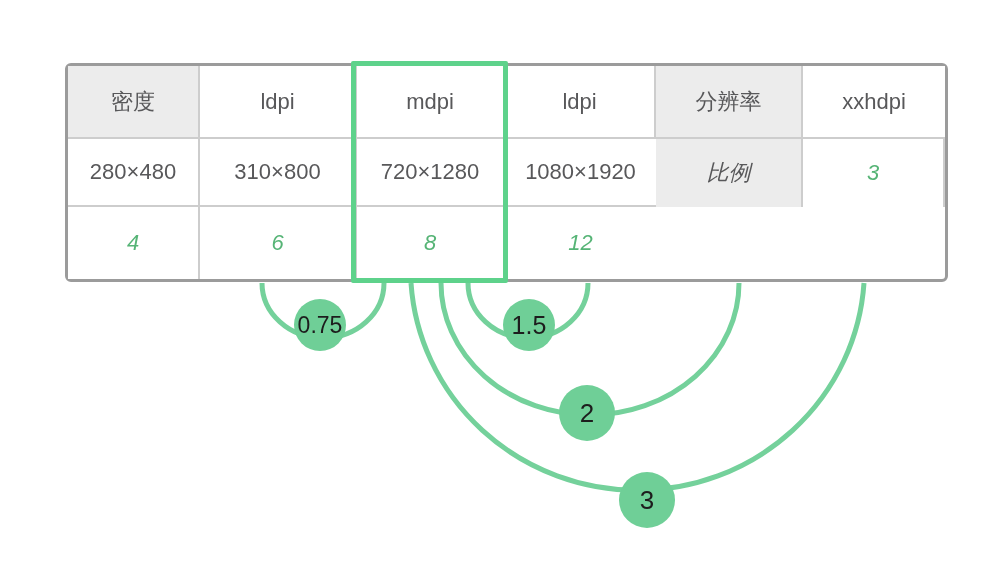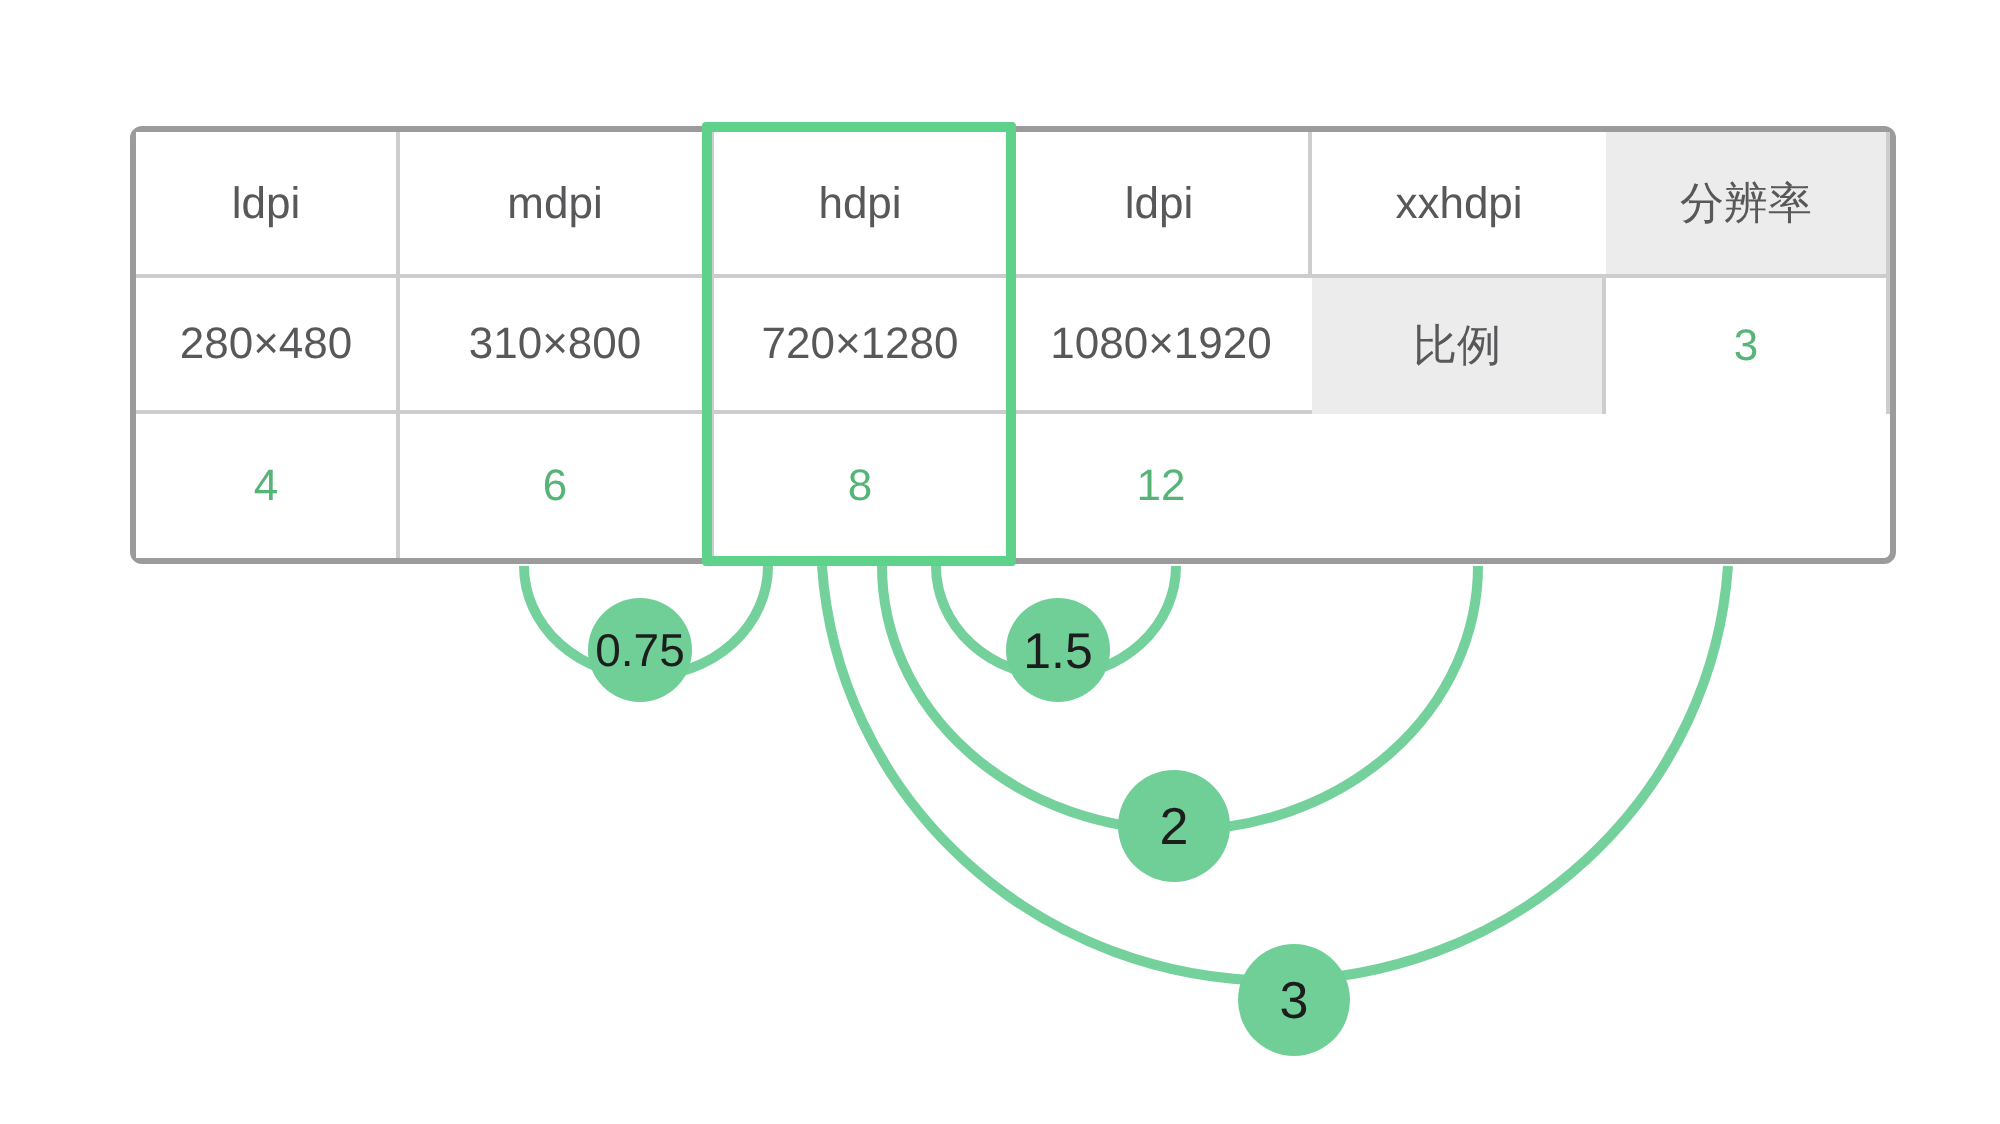--- a/index.html
+++ b/index.html
@@ -37,21 +37,21 @@
     justify-content: center;
     border-right: 2px solid #cdcdcd;
     border-bottom: 2px solid #cdcdcd;
     box-sizing: border-box;
     font-size: 22px;
     color: #58585a;
     background: #ffffff;
     white-space: nowrap;
   }
   .cell.lastcol { border-right: none; }
-  .cell.lastrow { border-bottom: none; }
+  .cell.lastrow { border-bottom: none; font-style: italic; }
   .cell.labelcol { background: #ececec; }
   .cell.ratio { color: #56b476; }
 
   
   .highlight {
     position: absolute;
     left: 351px;
     top: 61px;
     width: 157px;
     height: 222px;
@@ -83,27 +83,27 @@
     font-family: "Liberation Sans", sans-serif;
   }
 </style>
 </head>
 <body>
 
 <div class="canvas">
 
   <div class="dtable">
 
+    <div class="cell labelcol">密度</div>
     <div class="cell">ldpi</div>
     <div class="cell">mdpi</div>
-    <div class="cell">hdpi</div>
     <div class="cell">ldpi</div>
+    <div class="cell labelcol">分辨率</div>
+
     <div class="cell lastcol">xxhdpi</div>
-
-    <div class="cell labelcol">分辨率</div>
     <div class="cell">280×480</div>
     <div class="cell">310×800</div>
     <div class="cell">720×1280</div>
     <div class="cell lastcol">1080×1920</div>
 
     <div class="cell labelcol lastrow">比例</div>
     <div class="cell ratio lastrow">3</div>
     <div class="cell ratio lastrow">4</div>
     <div class="cell ratio lastrow">6</div>
     <div class="cell ratio lastrow">8</div>

